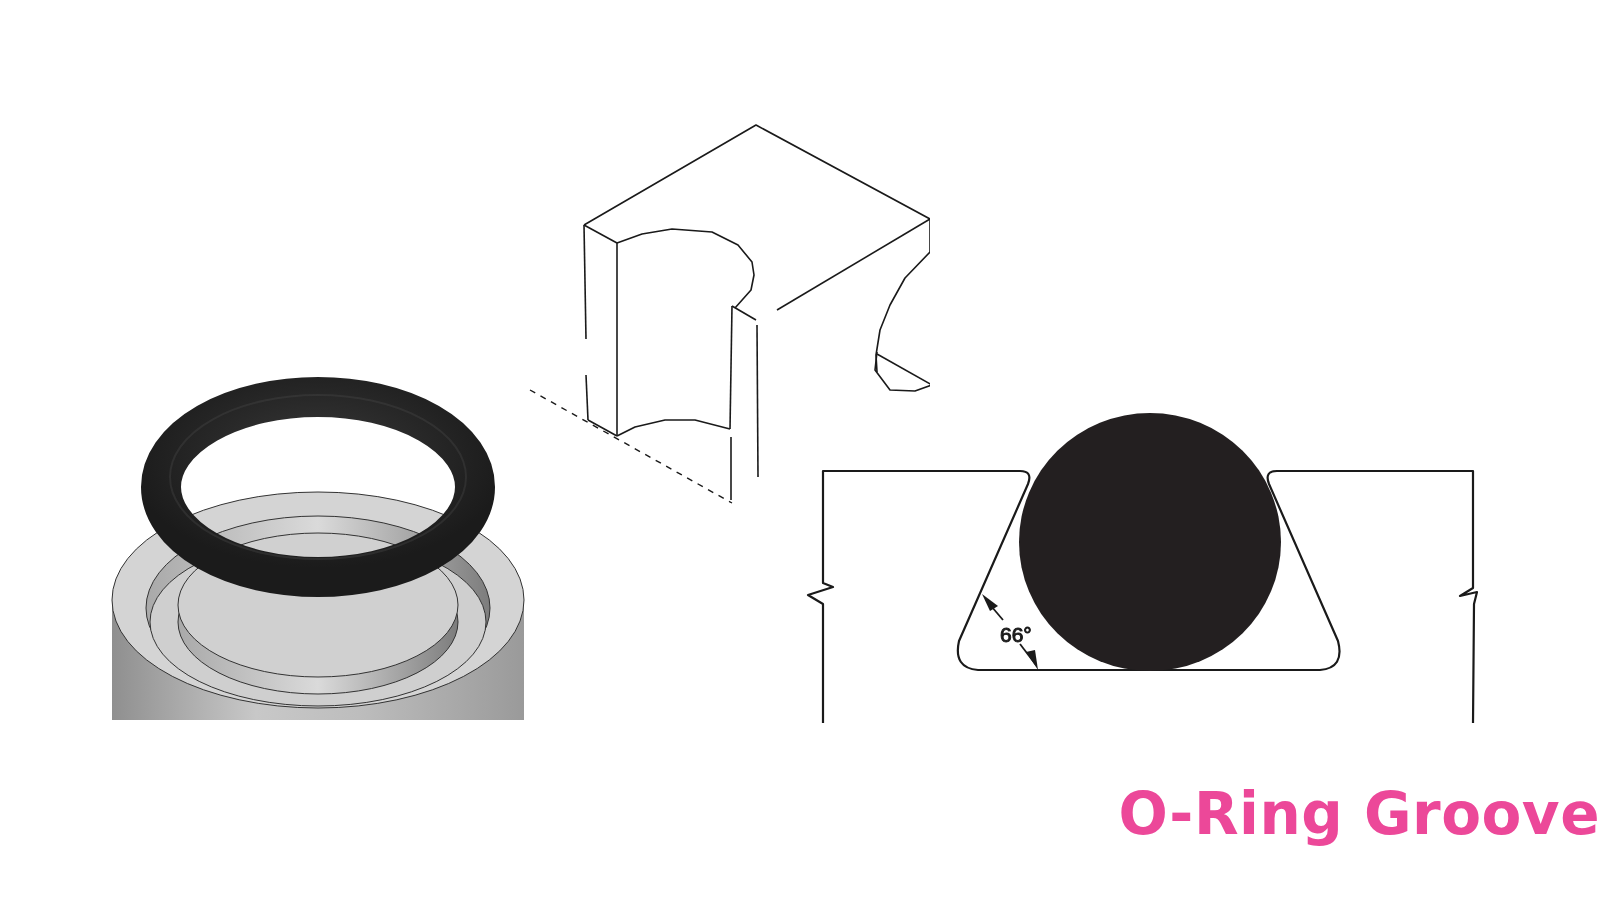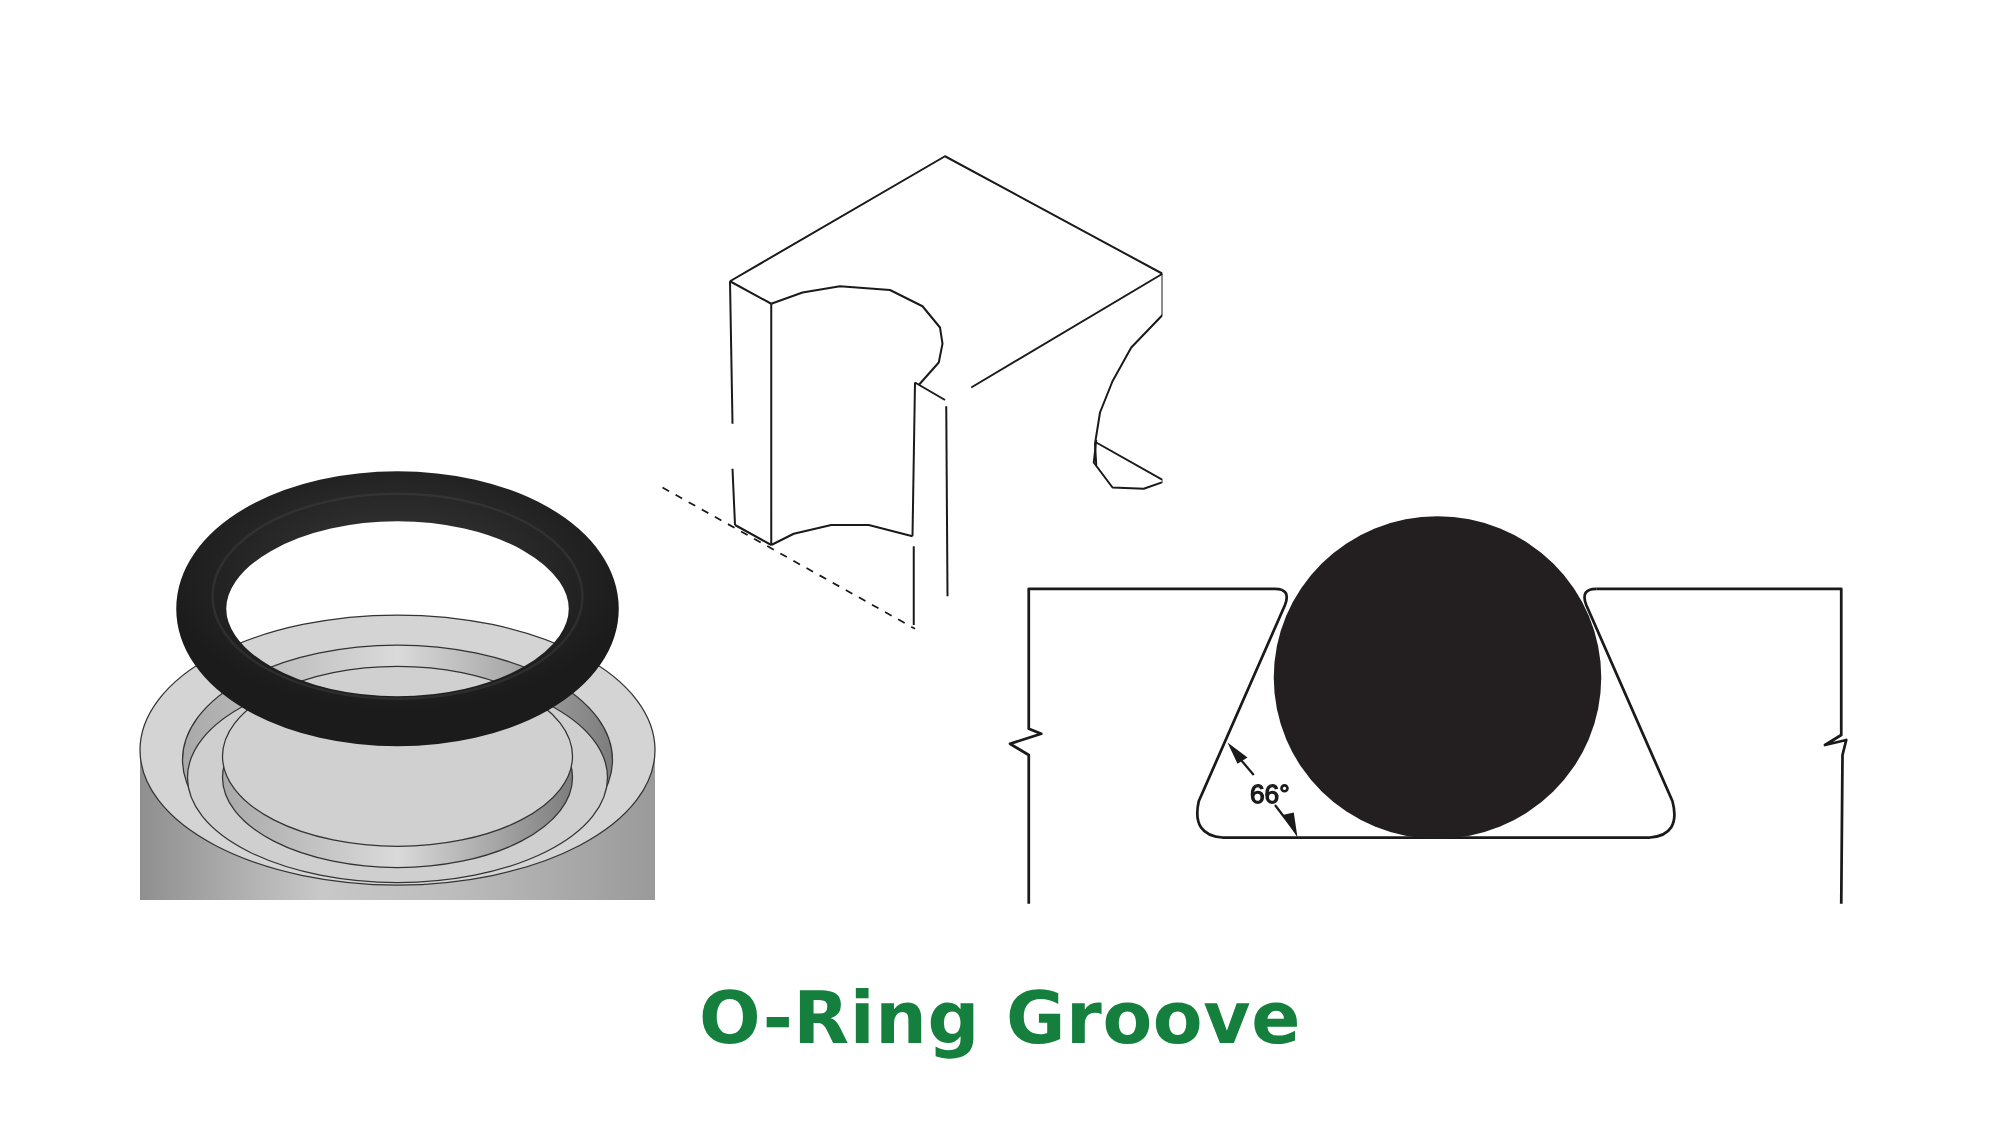--- a/index.html
+++ b/index.html
@@ -2,23 +2,23 @@
 <html><head>
 <meta charset="utf-8">
 <style>
   html, body { margin: 0; padding: 0; background: #ffffff; }
   body { width: 1600px; height: 900px; position: relative; overflow: hidden; font-family: "Liberation Sans", sans-serif; }
   .fig { position: absolute; }
   #fig-oring { left: 100px; top: 360px; width: 440px; height: 360px; }
   #fig-iso { left: 510px; top: 110px; width: 420px; height: 400px; }
   #fig-section { left: 790px; top: 395px; width: 700px; height: 330px; }
   .title {
-    position: absolute; left: 0; right: 0; top: 780px; text-align: center;
+    position: absolute; left: 0; right: 0; top: 780px; text-align: right;
     font-family: "DejaVu Sans", sans-serif; font-weight: bold; font-size: 58px;
-    letter-spacing: 0.5px; color: #15803d;
+    letter-spacing: 0.5px; color: #ec4899;
   }
   .angle-label {
     font-family: "Liberation Sans", sans-serif; font-size: 21px; fill: #1a1a1a;
   }
 </style>
 </head>
 <body>
 
 <svg id="fig-oring" class="fig" viewBox="0 0 440 360" xmlns="http://www.w3.org/2000/svg">
   <defs>

